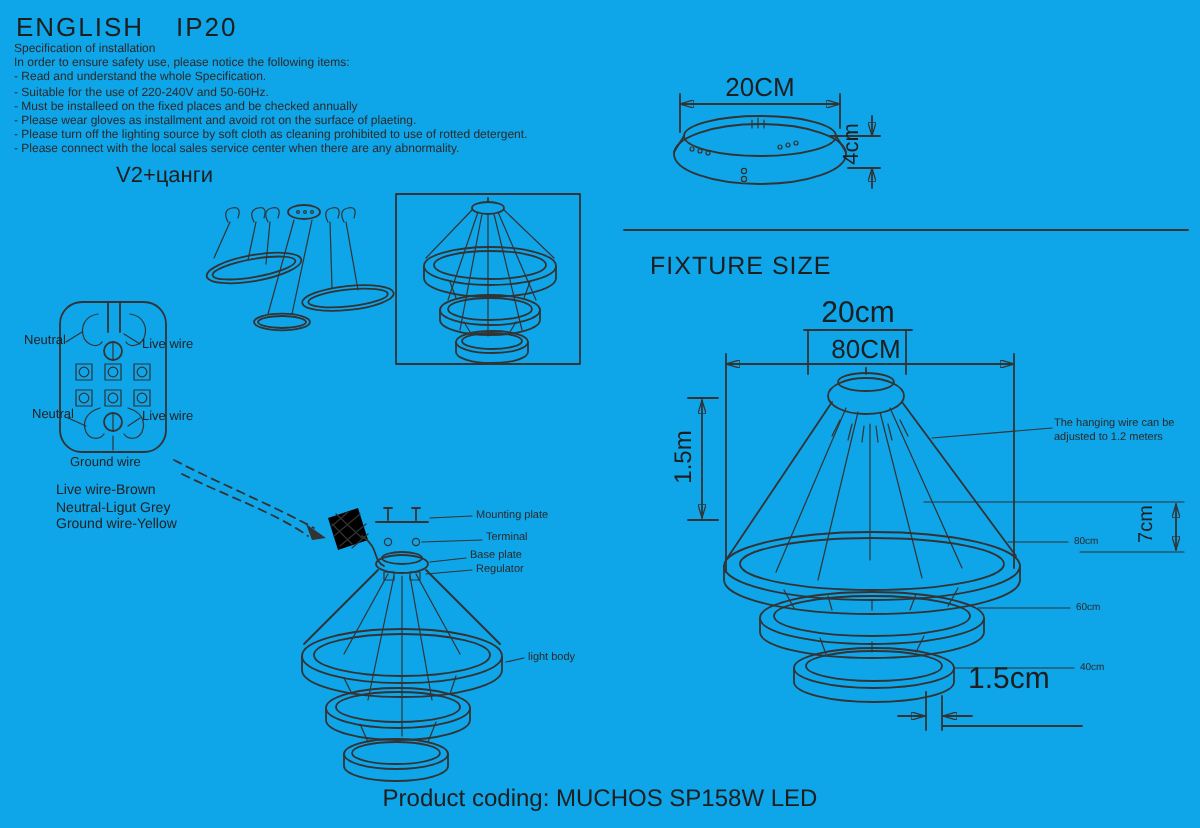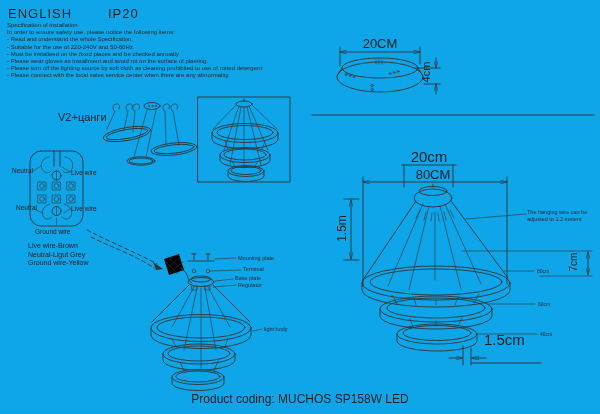--- a/index.html
+++ b/index.html
@@ -272,47 +272,48 @@
       <path d="M163 354 L163 360 A36 10 0 0 0 235 360 L235 354"></path>
       <line class="thin" x1="180" y1="362" x2="184" y2="371"></line>
       <line class="thin" x1="218" y1="361" x2="214" y2="371"></line>
       <ellipse cx="198" cy="377" rx="26" ry="7.5"></ellipse>
       <ellipse cx="198" cy="376.5" rx="22" ry="5.5"></ellipse>
       <path d="M172 377 L172 383 A26 7.5 0 0 0 224 383 L224 377"></path>
     </g>
   </svg>
 
   <div class="abs h1" style="left:8px;top:6px;">ENGLISH</div>
-  <div class="abs h1" style="left:88px;top:6px;margin-left:20px;">IP20</div>
+  <div class="abs h1" style="left:88px;top:6px;">IP20</div>
 
   <div class="abs spec" style="left:7px;top:22px;">
     <div>Specification of installation</div>
     <div>In order to ensure safety use, please notice the following items:</div>
     <div>- Read and understand the whole Specification.</div>
     <div>- Suitable for the use of 220-240V and 50-60Hz.</div>
     <div>- Must be installeed on the fixed places and be checked annually</div>
     <div>- Please wear gloves as installment and avoid rot on the surface of plaeting.</div>
     <div>- Please turn off the lighting source by soft cloth as cleaning prohibited to use of rotted detergent.</div>
     <div>- Please connect with the local sales service center when there are any abnormality.</div>
   </div>
 
   <div class="abs dim-md center" style="left:355px;top:36px;width:50px;">20CM</div>
   <div class="abs dim-sm rot" style="left:408px;top:66px;width:36px;height:12px;">4cm</div>
 
+  <div class="abs h2" style="left:325px;top:126px;">FIXTURE SIZE</div>
   <div class="abs dim-lg center" style="left:400px;top:148px;width:58px;">20cm</div>
   <div class="abs dim-md center" style="left:405px;top:167px;width:56px;">80CM</div>
   <div class="abs dim-sm rot" style="left:325px;top:222px;width:32px;height:13px;font-size:12px;">1.5m</div>
   <div class="abs rot" style="left:560px;top:256px;width:28px;height:12px;font-size:10px;">7cm</div>
   <div class="abs micro" style="left:527px;top:209px;width:68px;white-space:normal;line-height:6.5px;font-size:5.5px;">The hanging wire can be adjusted to 1.2 meters</div>
   <div class="abs micro" style="left:537px;top:268px;">80cm</div>
   <div class="abs micro" style="left:538px;top:301px;">60cm</div>
   <div class="abs micro" style="left:540px;top:331px;">40cm</div>
   <div class="abs dim-lg" style="left:484px;top:331px;">1.5cm</div>
 
-  <div class="abs" style="left:58px;top:111px;font-size:11px;">V2+цанги</div>
+  <div class="abs" style="left:58px;top:82px;font-size:11px;">V2+цанги</div>
 
   <div class="abs wire-lb" style="left:12px;top:167px;">Neutral</div>
   <div class="abs wire-lb" style="left:71px;top:169px;">Live wire</div>
   <div class="abs wire-lb" style="left:16px;top:204px;">Neutral</div>
   <div class="abs wire-lb" style="left:71px;top:205px;">Live wire</div>
   <div class="abs wire-lb" style="left:35px;top:228px;">Ground wire</div>
 
   <div class="abs legend" style="left:28px;top:242px;">
     <div>Live wire-Brown</div>
     <div>Neutral-Ligut Grey</div>

